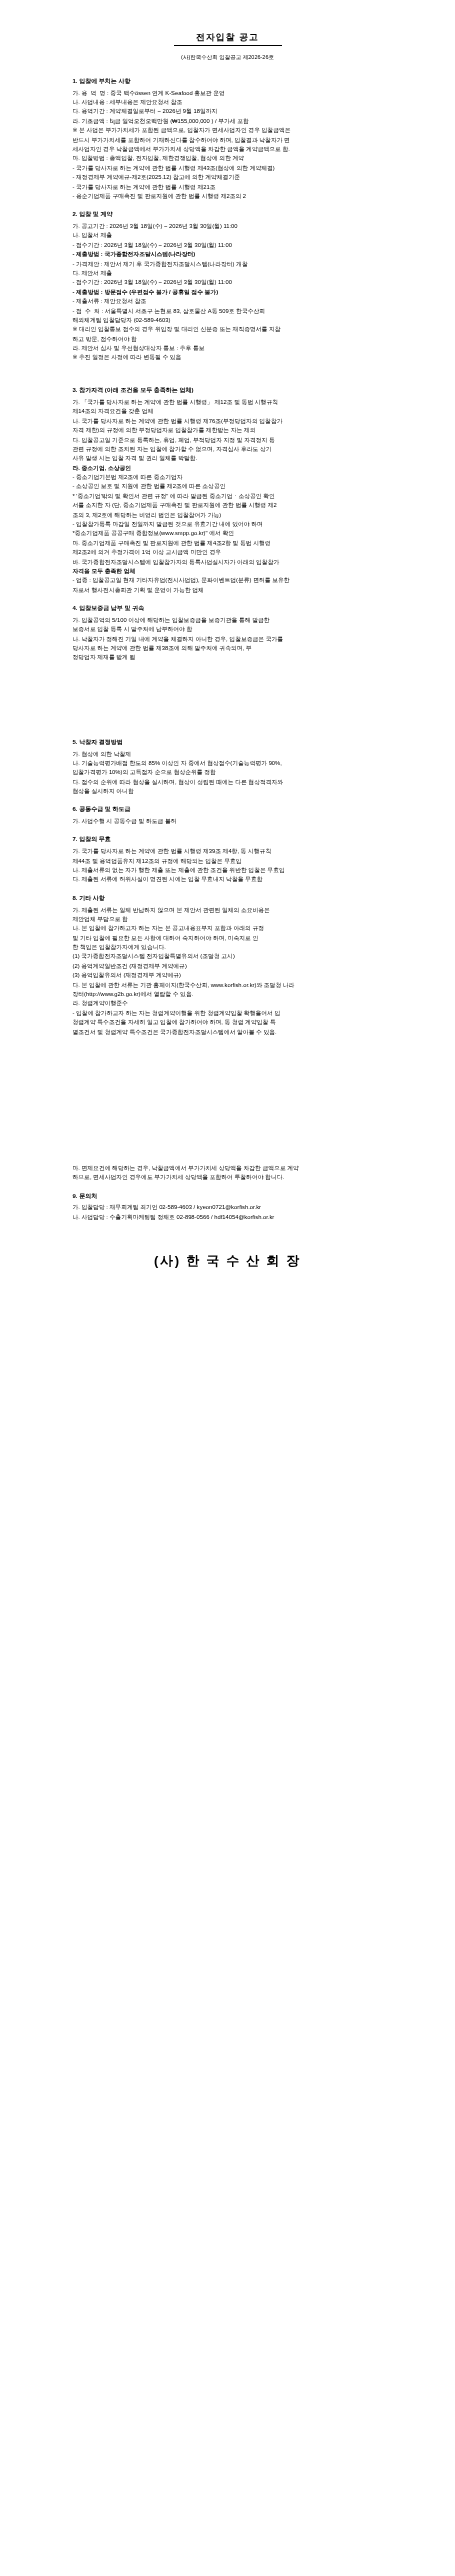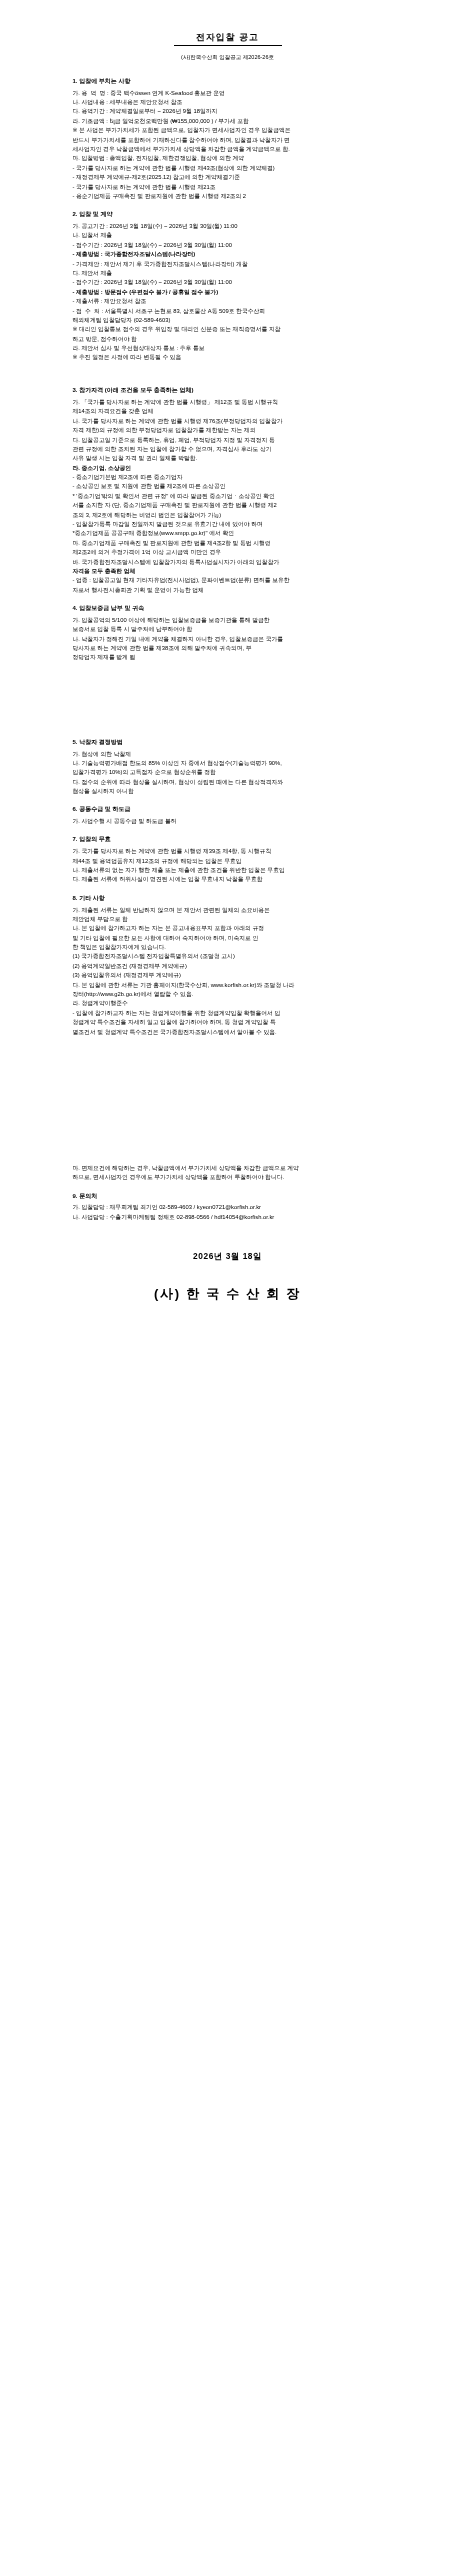--- a/index.html
+++ b/index.html
@@ -210,18 +210,17 @@
     <div class="lvl2 row">하므로, 면세사업자인 경우에도 부가가치세 상당액을 포함하여 투찰하여야 합니다.</div>
   </div>
 
   <div class="sec">
     <div class="sec-head">9. 문의처</div>
     <div class="lvl1 row">가. 입찰담당 : 재무회계팀 최기언 02-589-4603 / kyeon0721@korfish.or.kr</div>
     <div class="lvl1 row">나. 사업담당 : 수출기획마케팅팀 정채호 02-898-0566 / hdf14054@korfish.or.kr</div>
   </div>
 
   <div class="closing">
-    <div class="c2">2026년 3월 18일</div>
     <div class="c3">(사) 한 국 수 산 회 장</div>
   </div>
 
 </div>
 
 
 </body></html>

